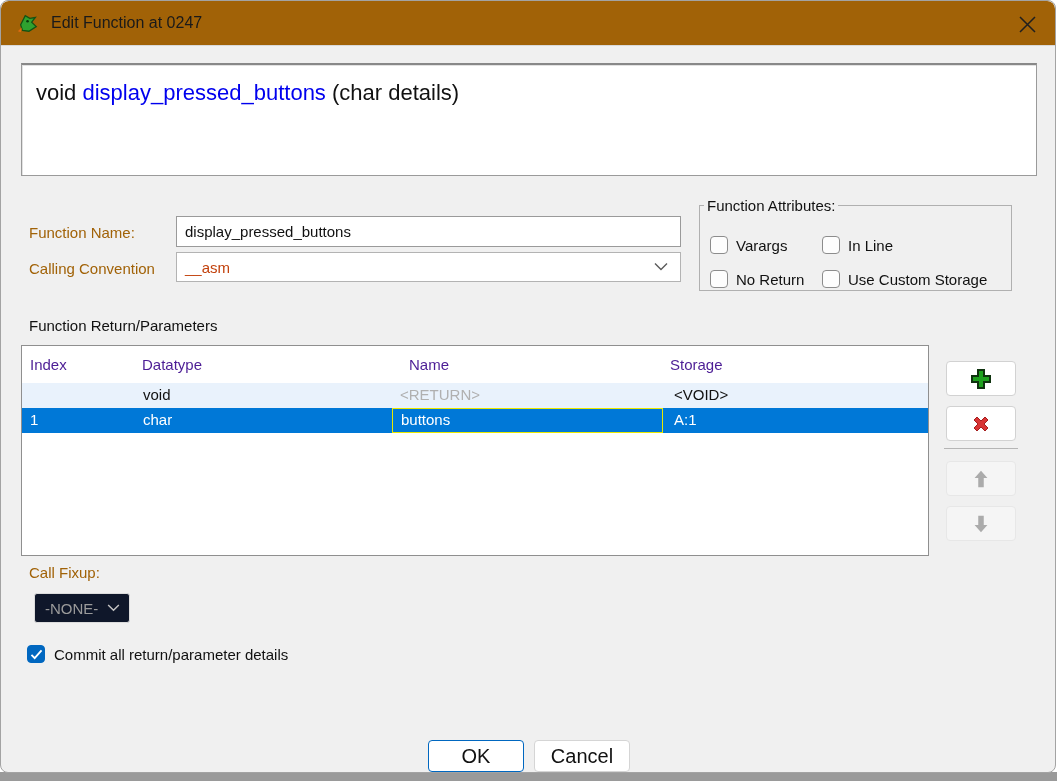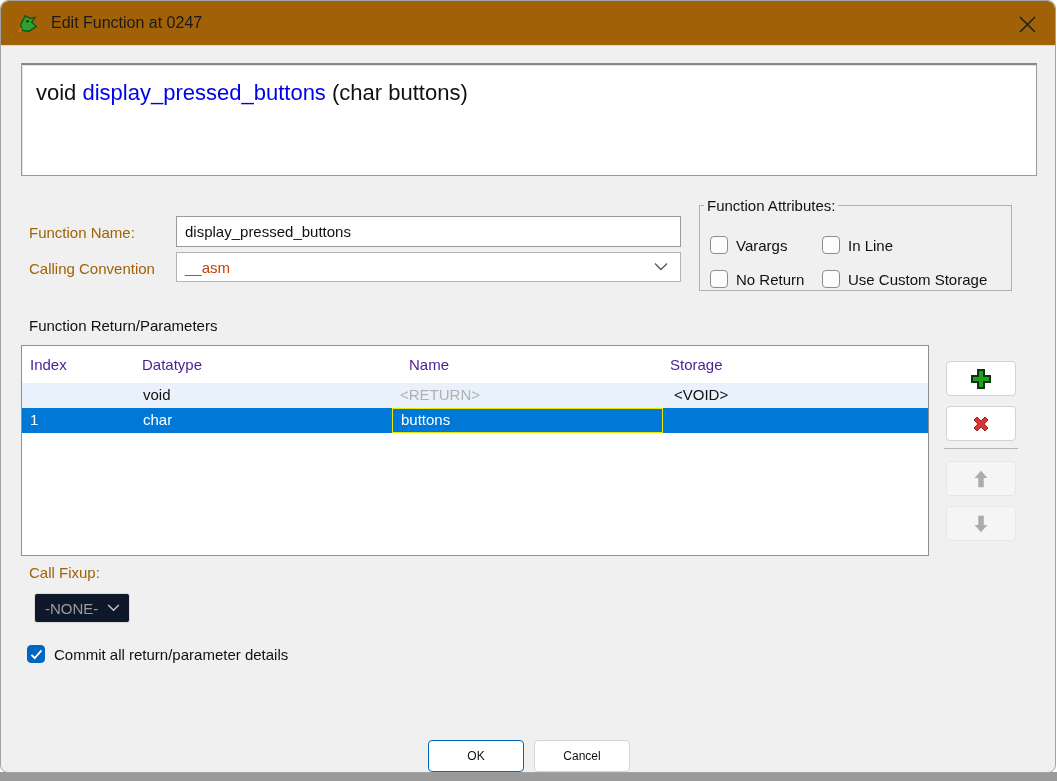--- a/index.html
+++ b/index.html
@@ -110,21 +110,21 @@
     font-size:15px; color:#9b9b9b;
   }
   .fixup-combo .chev { position:absolute; right:9px; top:50%; transform:translateY(-50%); display:flex; }
 
   
   .commit-row { position:absolute; left:26px; top:644px; display:flex; align-items:center; gap:9px; font-size:15px; }
 
   
   .btn {
     position:absolute; top:739px; width:96px; height:32px; border-radius:4px;
-    background:#ffffff; font-size:12px; font-family:"Liberation Sans",sans-serif;
+    background:#ffffff; font-size:20px; font-family:"Liberation Sans",sans-serif;
     display:flex; align-items:center; justify-content:center; cursor:pointer; color:#111;
   }
   .btn.ok { left:427px; border:1px solid #0067c0; }
   .btn.cancel { left:533px; border:1px solid #d5d5d5; }
 </style>
 </head>
 <body>
 
 <div class="bottom-strip"></div>
 
@@ -140,21 +140,21 @@
     </span>
     <span class="title">Edit Function at 0247</span>
     <span class="close-btn">
       <svg width="19" height="19" viewBox="0 0 19 19">
         <path d="M2 2 L17 17 M17 2 L2 17" stroke="#1f1f1f" stroke-width="1.5" fill="none"></path>
       </svg>
     </span>
   </div>
 
   <div class="sig-panel">
-    <div class="sig-text"><span>void </span><span class="fn-name">display_pressed_buttons</span><span> (char buttons)</span></div>
+    <div class="sig-text"><span>void </span><span class="fn-name">display_pressed_buttons</span><span> (char details)</span></div>
   </div>
 
   <div class="lbl" style="left:28px; top:223px;">Function Name:</div>
   <input class="txt-input" value="display_pressed_buttons" style="">
 
   <div class="lbl" style="left:28px; top:259px;">Calling Convention</div>
   <div class="combo cc">
     <span>__asm</span>
     <span class="chev">
       <svg width="14" height="9" viewBox="0 0 14 9">
@@ -194,20 +194,21 @@
     <div class="prow r alt">
       <div class="c0"></div>
       <div class="c1">void</div>
       <div class="c2 dim">&lt;RETURN&gt;</div>
       <div class="c3">&lt;VOID&gt;</div>
     </div>
     <div class="prow r sel">
       <div class="c0">1</div>
       <div class="c1">char</div>
       <div class="c2 focus-cell">buttons</div>
+      <div class="c3">A:1</div>
     </div>
   </div>
 
   <div class="side-btn en" style="top:360px;">
     <svg width="24" height="24" viewBox="0 0 24 24">
       <path d="M9 3 h6 v6 h6 v6 h-6 v6 H9 v-6 H3 V9 h6 z" fill="#1fa11f" stroke="#0f330f" stroke-width="2"></path>
     </svg>
   </div>
   <div class="side-btn en" style="top:405px;">
     <svg width="22" height="22" viewBox="0 0 22 22">

